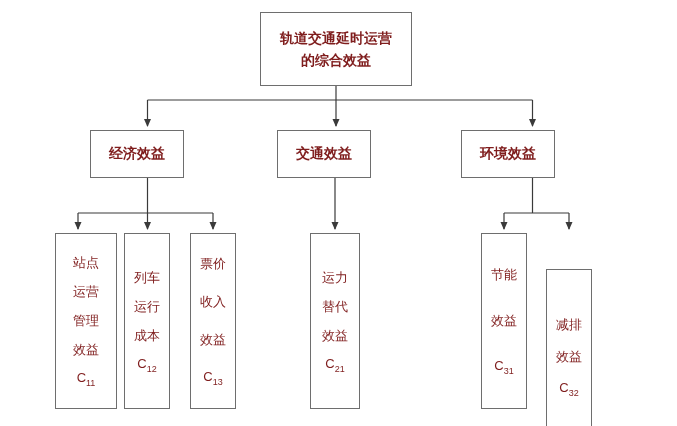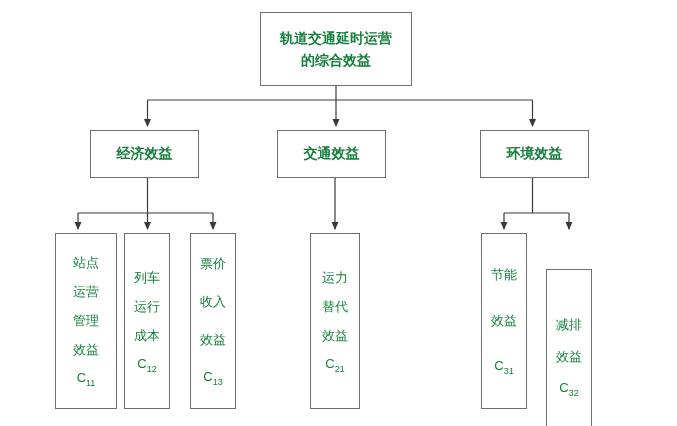--- a/index.html
+++ b/index.html
@@ -6,21 +6,21 @@
     margin: 0;
     padding: 0;
     background: #ffffff;
   }
   .canvas {
     position: relative;
     width: 677px;
     height: 426px;
     background: #ffffff;
     font-family: "Liberation Sans", "DejaVu Sans", sans-serif;
-    color: #15803d;
+    color: #7f1d1d;
     overflow: hidden;
   }
   svg.connectors {
     position: absolute;
     left: 0;
     top: 0;
     width: 677px;
     height: 426px;
     pointer-events: none;
   }
@@ -39,28 +39,28 @@
     left: 260px;
     top: 12px;
     width: 152px;
     height: 74px;
     font-size: 14px;
     font-weight: bold;
     line-height: 22px;
   }
   .branch-box {
     top: 130px;
-    width: 109px;
+    width: 94px;
     height: 48px;
     font-size: 14px;
     font-weight: bold;
   }
   .branch-economic { left: 90px; }
   .branch-traffic  { left: 277px; }
-  .branch-environment { left: 480px; }
+  .branch-environment { left: 461px; }
   .leaf-box {
     top: 233px;
     height: 176px;
     font-size: 13px;
     gap: 11px;
     justify-content: center;
   }
   .leaf-1 { left: 55px;  width: 62px; }
   .leaf-2 { left: 124px; width: 46px; text-align: center; }
   .leaf-3 { left: 190px; width: 46px; gap: 20px; }

